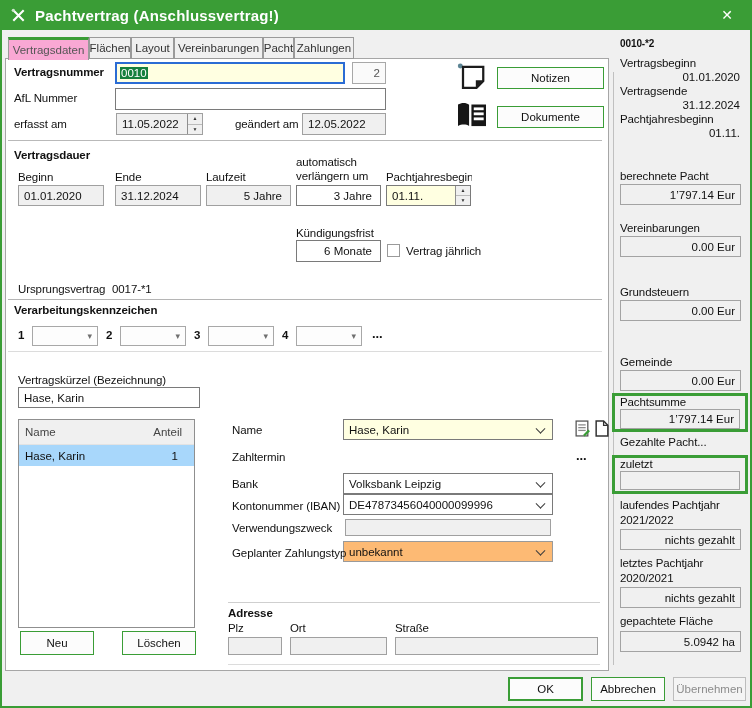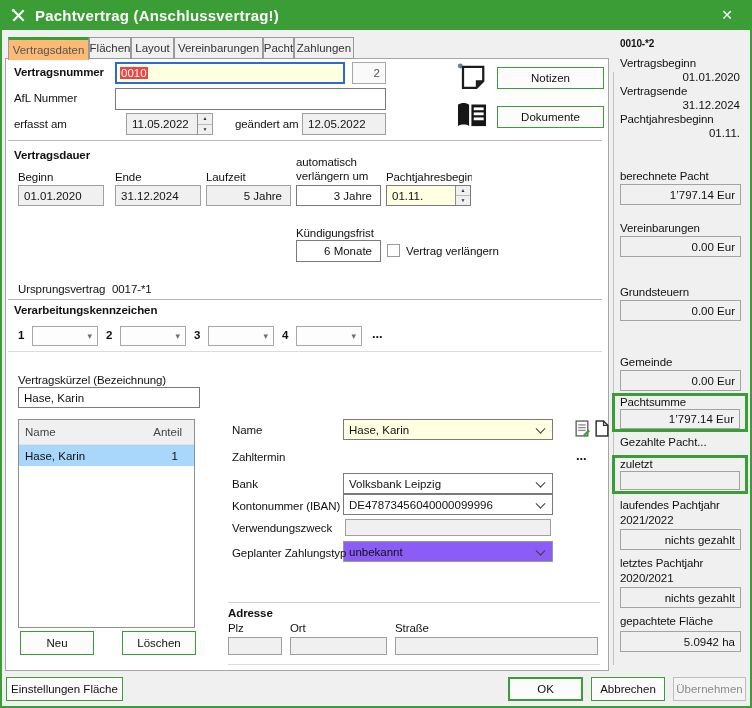--- a/index.html
+++ b/index.html
@@ -10,42 +10,42 @@
   .titlebar{position:absolute;left:0;top:0;width:752px;height:30px;background:#3a9d36;
             display:flex;align-items:center;padding:0 10px;z-index:5}
   .title{color:#fff;font-weight:bold;font-size:15px;margin-left:8px;letter-spacing:.2px}
   .close{position:absolute;right:8px;top:0;height:30px;width:34px;display:flex;align-items:center;
          justify-content:center;color:#fff;font-size:14px;cursor:default;z-index:6}
   .lbl{position:absolute;white-space:nowrap;z-index:3;letter-spacing:-0.1px}
   .b{font-weight:bold}
   .panel{position:absolute;left:5px;top:58px;width:604px;height:613px;background:#fff;border:1px solid #a6a6a6;z-index:1}
   .tab{position:absolute;top:37px;height:22px;display:flex;align-items:center;justify-content:center;
        font-size:11.5px;color:#333;background:#f0f0f0;border:1px solid #9a9a9a;z-index:2;white-space:nowrap;overflow:hidden}
-  .tab.active{background:#fdba74;border-bottom:none;border-top:3px solid #3a9d36;height:23px;z-index:3;color:#555}
+  .tab.active{background:#f9a8d4;border-bottom:none;border-top:3px solid #3a9d36;height:23px;z-index:3;color:#555}
   .fld{position:absolute;border:1px solid #7a7a7a;background:#fff;display:flex;align-items:center;
        padding:0 5px;z-index:2;overflow:hidden;white-space:nowrap}
   .fld.y{background:#ffffe1}
   .fld.g{background:#f0f0f0;border-color:#a0a0a0}
   .fld.r{justify-content:flex-end}
   .cmb::after{content:"";position:absolute;right:8px;top:50%;width:6px;height:6px;
               border-right:1.5px solid #3c3c3c;border-bottom:1.5px solid #3c3c3c;
               transform:translateY(-68%) rotate(45deg)}
   .dd{position:absolute;border:1px solid #a8a8a8;background:#fdfdfd;z-index:2}
   .dd::after{content:"\25BE";position:absolute;right:5px;top:50%;transform:translateY(-55%);color:#707070;font-size:9px}
   .spin{position:absolute;right:-1px;top:-1px;bottom:-1px;width:16px;display:flex;flex-direction:column;
         border:1px solid #8f8f8f;background:#f0f0f0}
   .spin span{flex:1;display:flex;align-items:center;justify-content:center;font-size:5px;color:#333;line-height:1}
   .spin span:first-child{border-bottom:1px solid #bbb}
   .gbtn{position:absolute;background:#fcfcfc;border:1px solid #3a9d36;display:flex;align-items:center;
         justify-content:center;z-index:2;color:#111;white-space:nowrap}
   .gbtn.pri{border-width:2px}
   .gbtn.dis{border-color:#bdbdbd;color:#8c8c8c;background:#f4f4f4}
   .hr{position:absolute;height:1px;background:#c9c9c9;z-index:2}
   .vr{position:absolute;width:1px;background:#c0c0c0;z-index:2}
-  .sel{background:#ef4444;color:#fff;padding:0 1px}
+  .sel{background:#15803d;color:#fff;padding:0 1px}
   .ptable{position:absolute;left:18px;top:419px;width:177px;height:209px;background:#fff;border:1px solid #8f8f8f;z-index:2}
   .pt-hd{display:flex;height:25px;background:#f0f0f0;color:#444;align-items:center;border-bottom:1px solid #e3e3e3}
   .pt-hd .c1{flex:1;padding-left:6px}
   .pt-hd .c2{width:62px;text-align:right;padding-right:12px}
   .pt-row{display:flex;height:21px;background:#a8d7fb;align-items:center}
   .pt-row .c1{flex:1;padding-left:6px}
   .pt-row .c2{width:62px;text-align:right;padding-right:16px}
   .sfld{position:absolute;left:620px;width:121px;height:21px;border:1px solid #a3a3a3;background:#f0f0f0;
         display:flex;align-items:center;justify-content:flex-end;padding:0 5px;z-index:3;white-space:nowrap}
   .sval{position:absolute;right:12px;text-align:right;white-space:nowrap;z-index:3}
@@ -84,21 +84,21 @@
   <div class="lbl b" style="left:14px;top:66px">Vertragsnummer</div>
   <div class="fld y" style="left:115px;top:62px;width:230px;height:22px;border:2px solid #2b6cd4;padding-left:3px">
     <span class="sel">0010</span>
   </div>
   <div class="fld r" style="left:352px;top:62px;width:34px;height:22px;background:#fafafa;border-color:#a8a8a8;color:#555">2</div>
 
   <div class="lbl" style="left:14px;top:92px">AfL Nummer</div>
   <div class="fld" style="left:115px;top:88px;width:271px;height:22px"></div>
 
   <div class="lbl" style="left:14px;top:118px">erfasst am</div>
-  <div class="fld g" style="left:126px;top:113px;width:87px;height:22px;padding-right:18px">
+  <div class="fld g" style="left:116px;top:113px;width:87px;height:22px;padding-right:18px">
     <span>11.05.2022</span>
     <span class="spin">
         <span>▲</span>
         <span>▼</span>
       </span>
   </div>
   <div class="lbl" style="left:235px;top:118px">geändert am</div>
   <div class="fld g" style="left:302px;top:113px;width:84px;height:22px">
     <span>12.05.2022</span>
   </div>
@@ -150,21 +150,21 @@
         <span>▲</span>
         <span>▼</span>
       </span>
   </div>
 
   <div class="lbl" style="left:296px;top:227px">Kündigungsfrist</div>
   <div class="fld r" style="left:296px;top:240px;width:85px;height:22px;padding-right:8px">
       <span>6 Monate</span>
     </div>
   <div class="cb" style="left:387px;top:244px"></div>
-  <div class="lbl" style="left:406px;top:245px">Vertrag verlängern</div>
+  <div class="lbl" style="left:406px;top:245px">Vertrag jährlich</div>
 
   <div class="lbl" style="left:18px;top:283px">Ursprungsvertrag</div>
   <div class="lbl" style="left:112px;top:283px">0017-*1</div>
   <div class="hr" style="left:8px;top:299px;width:594px;background:#b5b5b5"></div>
 
   <div class="lbl b" style="left:14px;top:304px">Verarbeitungskennzeichen</div>
   <div class="lbl b" style="left:18px;top:329px">1</div>
   <div class="dd" style="left:32px;top:326px;width:66px;height:20px"></div>
   <div class="lbl b" style="left:106px;top:329px">2</div>
   <div class="dd" style="left:120px;top:326px;width:66px;height:20px"></div>
@@ -224,35 +224,34 @@
 
   <div class="lbl" style="left:232px;top:500px">Kontonummer (IBAN)</div>
   <div class="fld cmb" style="left:343px;top:494px;width:210px;height:21px">
       <span>DE47873456040000099996</span>
     </div>
 
   <div class="lbl" style="left:232px;top:522px">Verwendungszweck</div>
   <div class="fld g" style="left:345px;top:519px;width:206px;height:17px"></div>
 
   <div class="lbl" style="left:232px;top:547px">Geplanter Zahlungstyp</div>
-  <div class="fld cmb" style="left:343px;top:541px;width:210px;height:21px;background:#8b5cf6;border-color:#9a9a9a">
+  <div class="fld cmb" style="left:343px;top:541px;width:210px;height:21px;background:#fdba74;border-color:#9a9a9a">
       <span>unbekannt</span>
     </div>
 
   <div class="hr" style="left:228px;top:602px;width:372px;background:#cfcfcf"></div>
   <div class="lbl b" style="left:228px;top:607px">Adresse</div>
   <div class="lbl" style="left:228px;top:622px">Plz</div>
   <div class="lbl" style="left:290px;top:622px">Ort</div>
   <div class="lbl" style="left:395px;top:622px">Straße</div>
   <div class="fld g" style="left:228px;top:637px;width:54px;height:18px"></div>
   <div class="fld g" style="left:290px;top:637px;width:97px;height:18px"></div>
   <div class="fld g" style="left:395px;top:637px;width:203px;height:18px"></div>
   <div class="hr" style="left:228px;top:664px;width:372px;background:#dcdcdc"></div>
 
-  <div class="gbtn" style="left:6px;top:677px;width:117px;height:24px">Einstellungen Fläche</div>
   <div class="gbtn pri" style="left:508px;top:677px;width:75px;height:24px">OK</div>
   <div class="gbtn" style="left:591px;top:677px;width:74px;height:24px">Abbrechen</div>
   <div class="gbtn dis" style="left:673px;top:677px;width:73px;height:24px">Übernehmen</div>
 
   <div class="vr" style="left:613px;top:72px;height:593px"></div>
   <div class="lbl b" style="left:620px;top:38px;font-size:10px">0010-*2</div>
 
   <div class="lbl" style="left:620px;top:57px">Vertragsbeginn</div>
   <div class="sval" style="top:71px">01.01.2020</div>
   <div class="lbl" style="left:620px;top:85px">Vertragsende</div>

